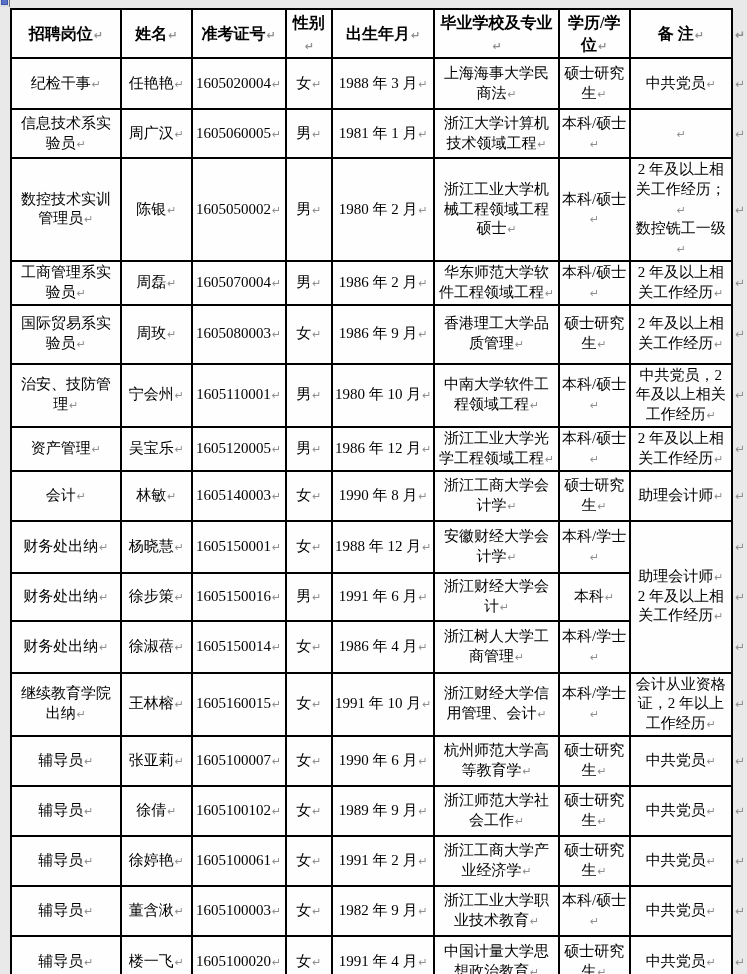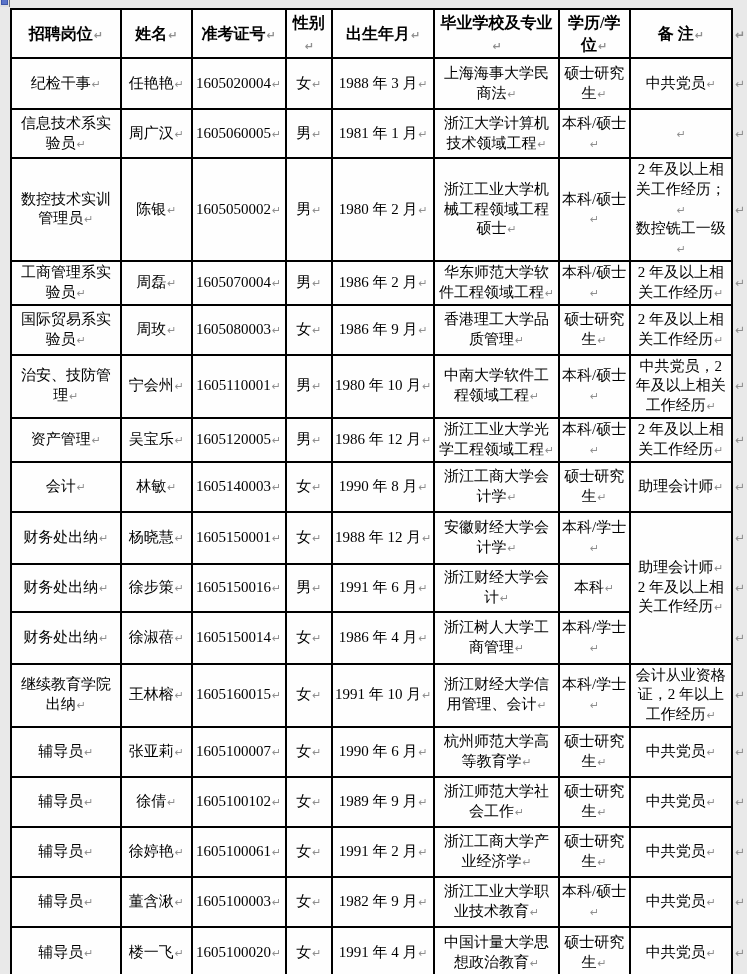--- a/index.html
+++ b/index.html
@@ -196,21 +196,21 @@
           <div class="line"><span>华东师范大学软件工程领域工程</span><span class="pmark">↵</span></div>
         </td>
         <td>
           <div class="line"><span>本科/硕士</span><span class="pmark">↵</span></div>
         </td>
         <td>
           <div class="line"><span>2 年及以上相关工作经历</span><span class="pmark">↵</span></div>
         </td>
         <td class="end-marker"><span class="pmark">↵</span></td>
       </tr>
-      <tr style="height: 50px;">
+      <tr style="height: 59px;">
         <td>
           <div class="line"><span>国际贸易系实验员</span><span class="pmark">↵</span></div>
         </td>
         <td>
           <div class="line"><span>周玫</span><span class="pmark">↵</span></div>
         </td>
         <td class="nowrap">
           <div class="line"><span>1605080003</span><span class="pmark">↵</span></div>
         </td>
         <td class="nowrap">

